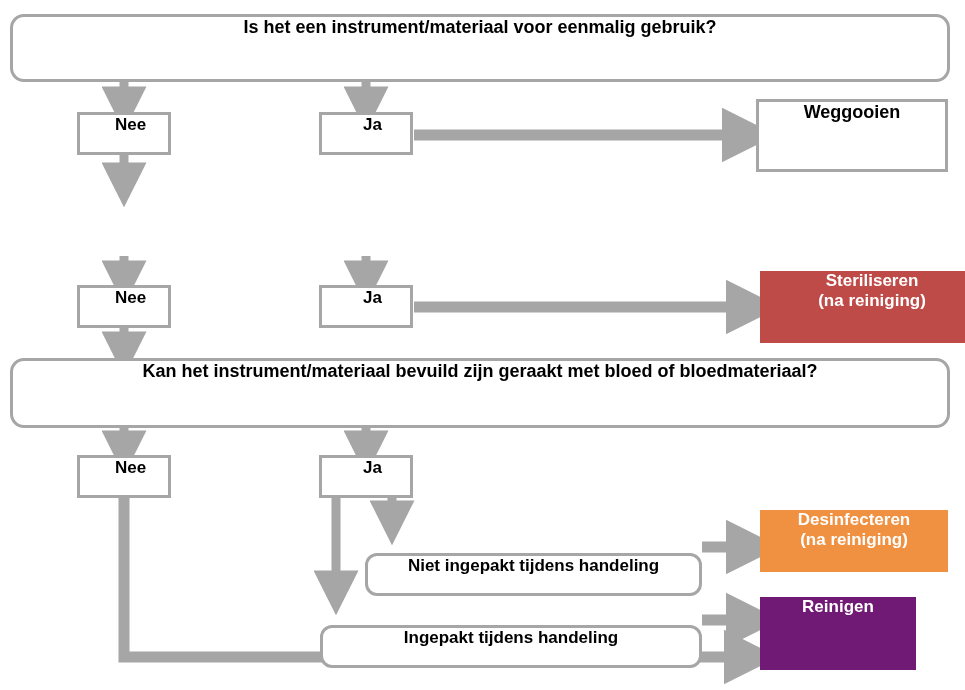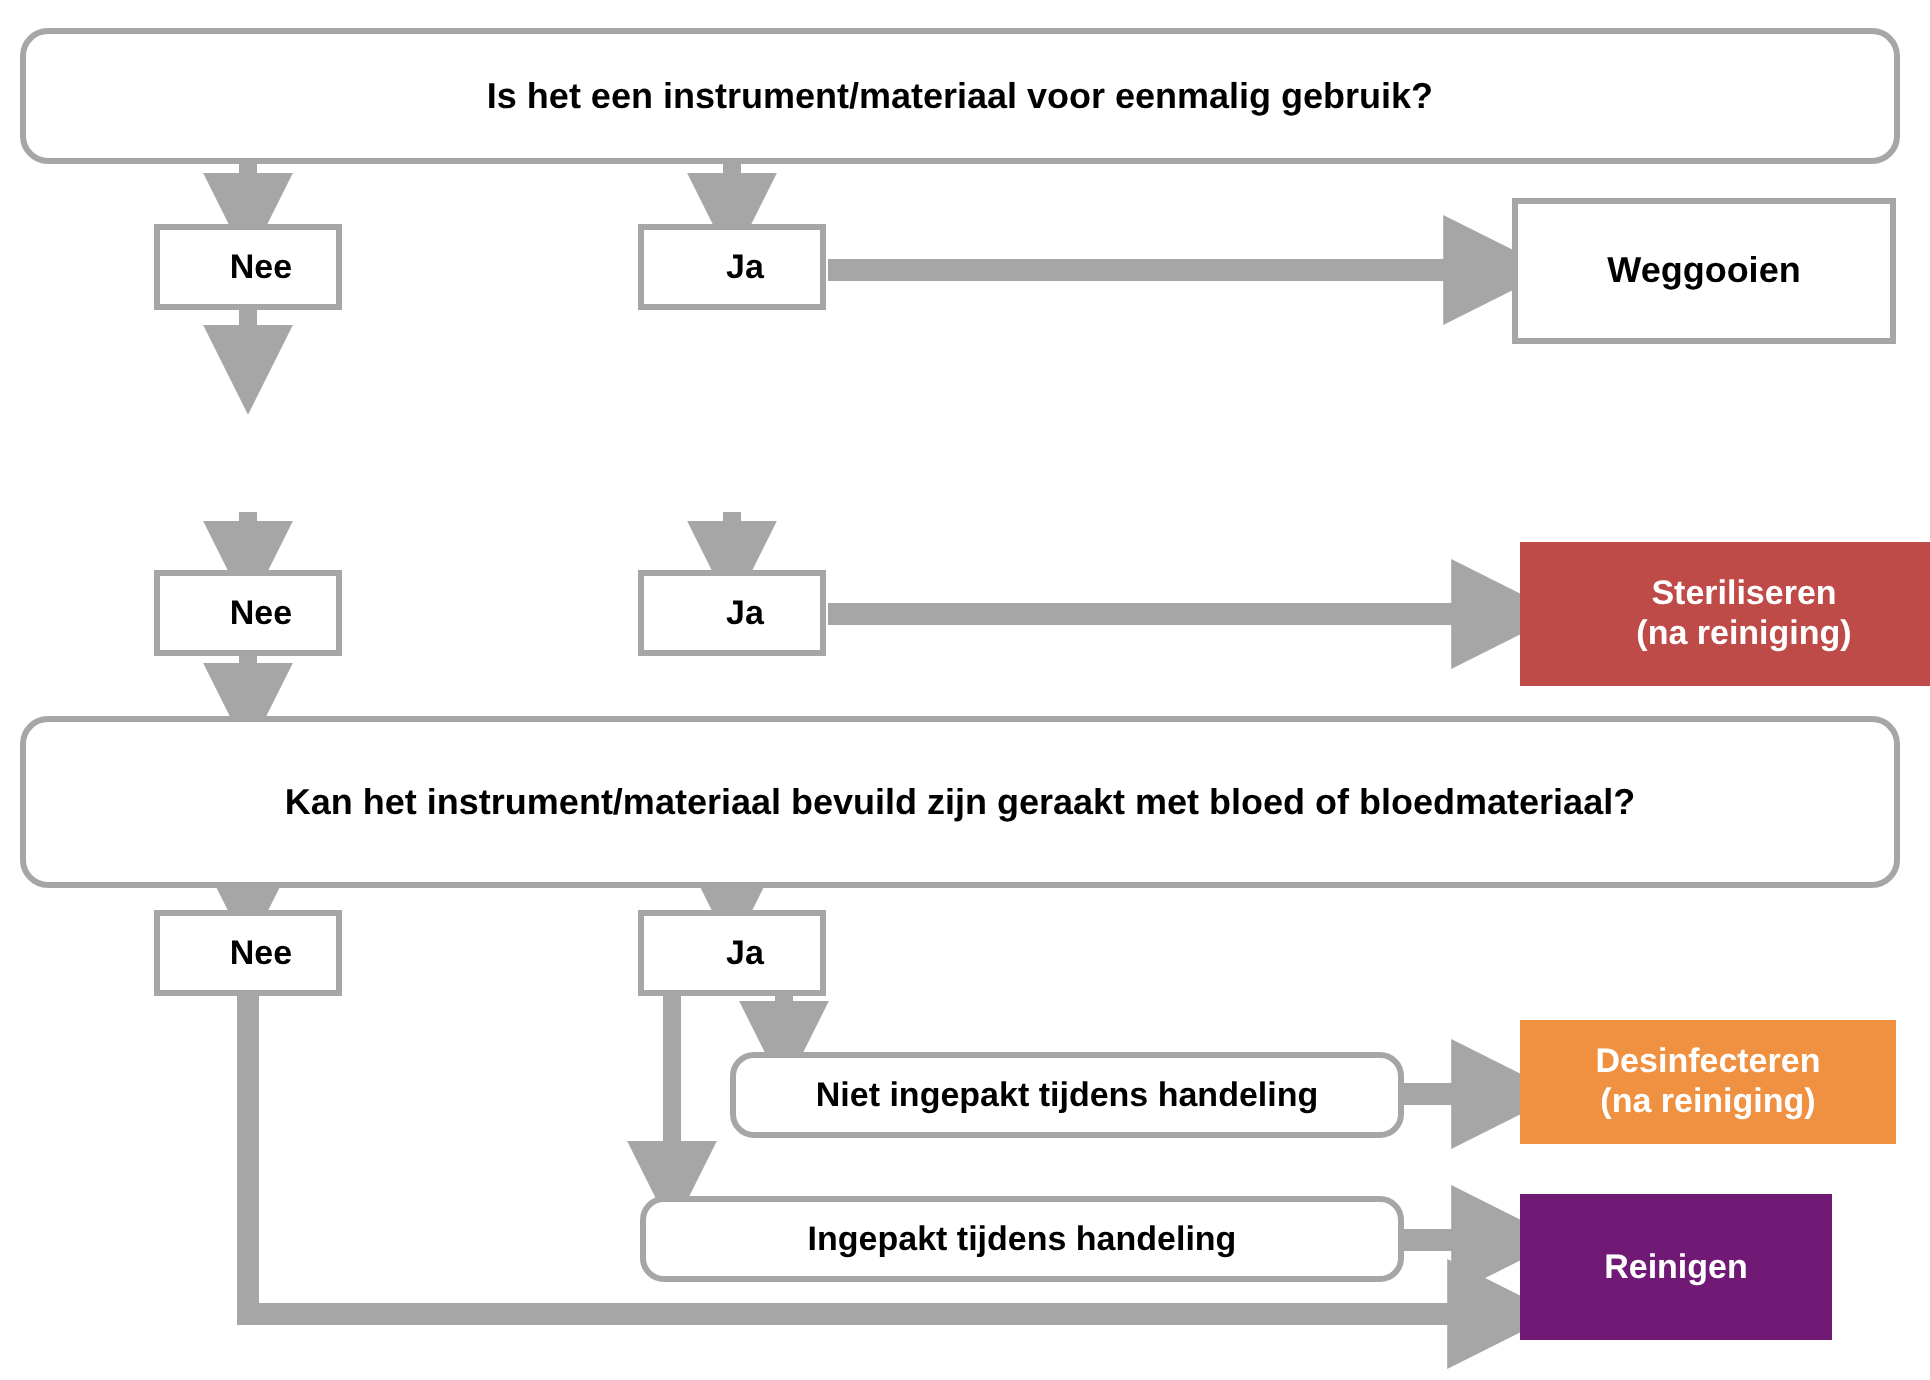--- a/index.html
+++ b/index.html
@@ -20,21 +20,21 @@
     left: 0;
     top: 0;
     width: 965px;
     height: 690px;
     pointer-events: none;
   }
   .node {
     position: absolute;
     box-sizing: border-box;
     display: flex;
-    align-items: center;
+    align-items: flex-start;
     justify-content: center;
     text-align: center;
     line-height: 1.15;
   }
   .question {
     border: 3px solid #A6A6A6;
     border-radius: 14px;
     background: #ffffff;
     color: #000000;
     font-weight: bold;
@@ -57,20 +57,21 @@
     font-weight: bold;
     font-size: 18px;
   }
   .subnode {
     border: 3px solid #A6A6A6;
     border-radius: 12px;
     background: #ffffff;
     color: #000000;
     font-weight: bold;
     font-size: 17px;
+    margin-top: 27px;
   }
   .outcome {
     border: none;
     border-radius: 0;
     color: #ffffff;
     font-weight: bold;
     font-size: 17px;
   }
   .outcome .ln { display: block; }
 </style>
@@ -140,21 +141,21 @@
     <span>Ja</span>
   </div>
 
   <div class="node outcome" style="left:760px; top:271px; width:224px; height:72px; background:#BF4B48;">
     <span>
       <span class="ln">Steriliseren</span>
       <span class="ln">(na reiniging)</span>
     </span>
   </div>
 
-  <div class="node question" style="left:10px; top:358px; width:940px; height:86px;">
+  <div class="node question" style="left:10px; top:358px; width:940px; height:70px;">
     <span>Kan het instrument/materiaal bevuild zijn geraakt met bloed of bloedmateriaal?</span>
   </div>
 
   <div class="node branch" style="left:77px; top:455px; width:94px; height:43px;">
     <span>Nee</span>
   </div>
   <div class="node branch" style="left:319px; top:455px; width:94px; height:43px;">
     <span>Ja</span>
   </div>
 

